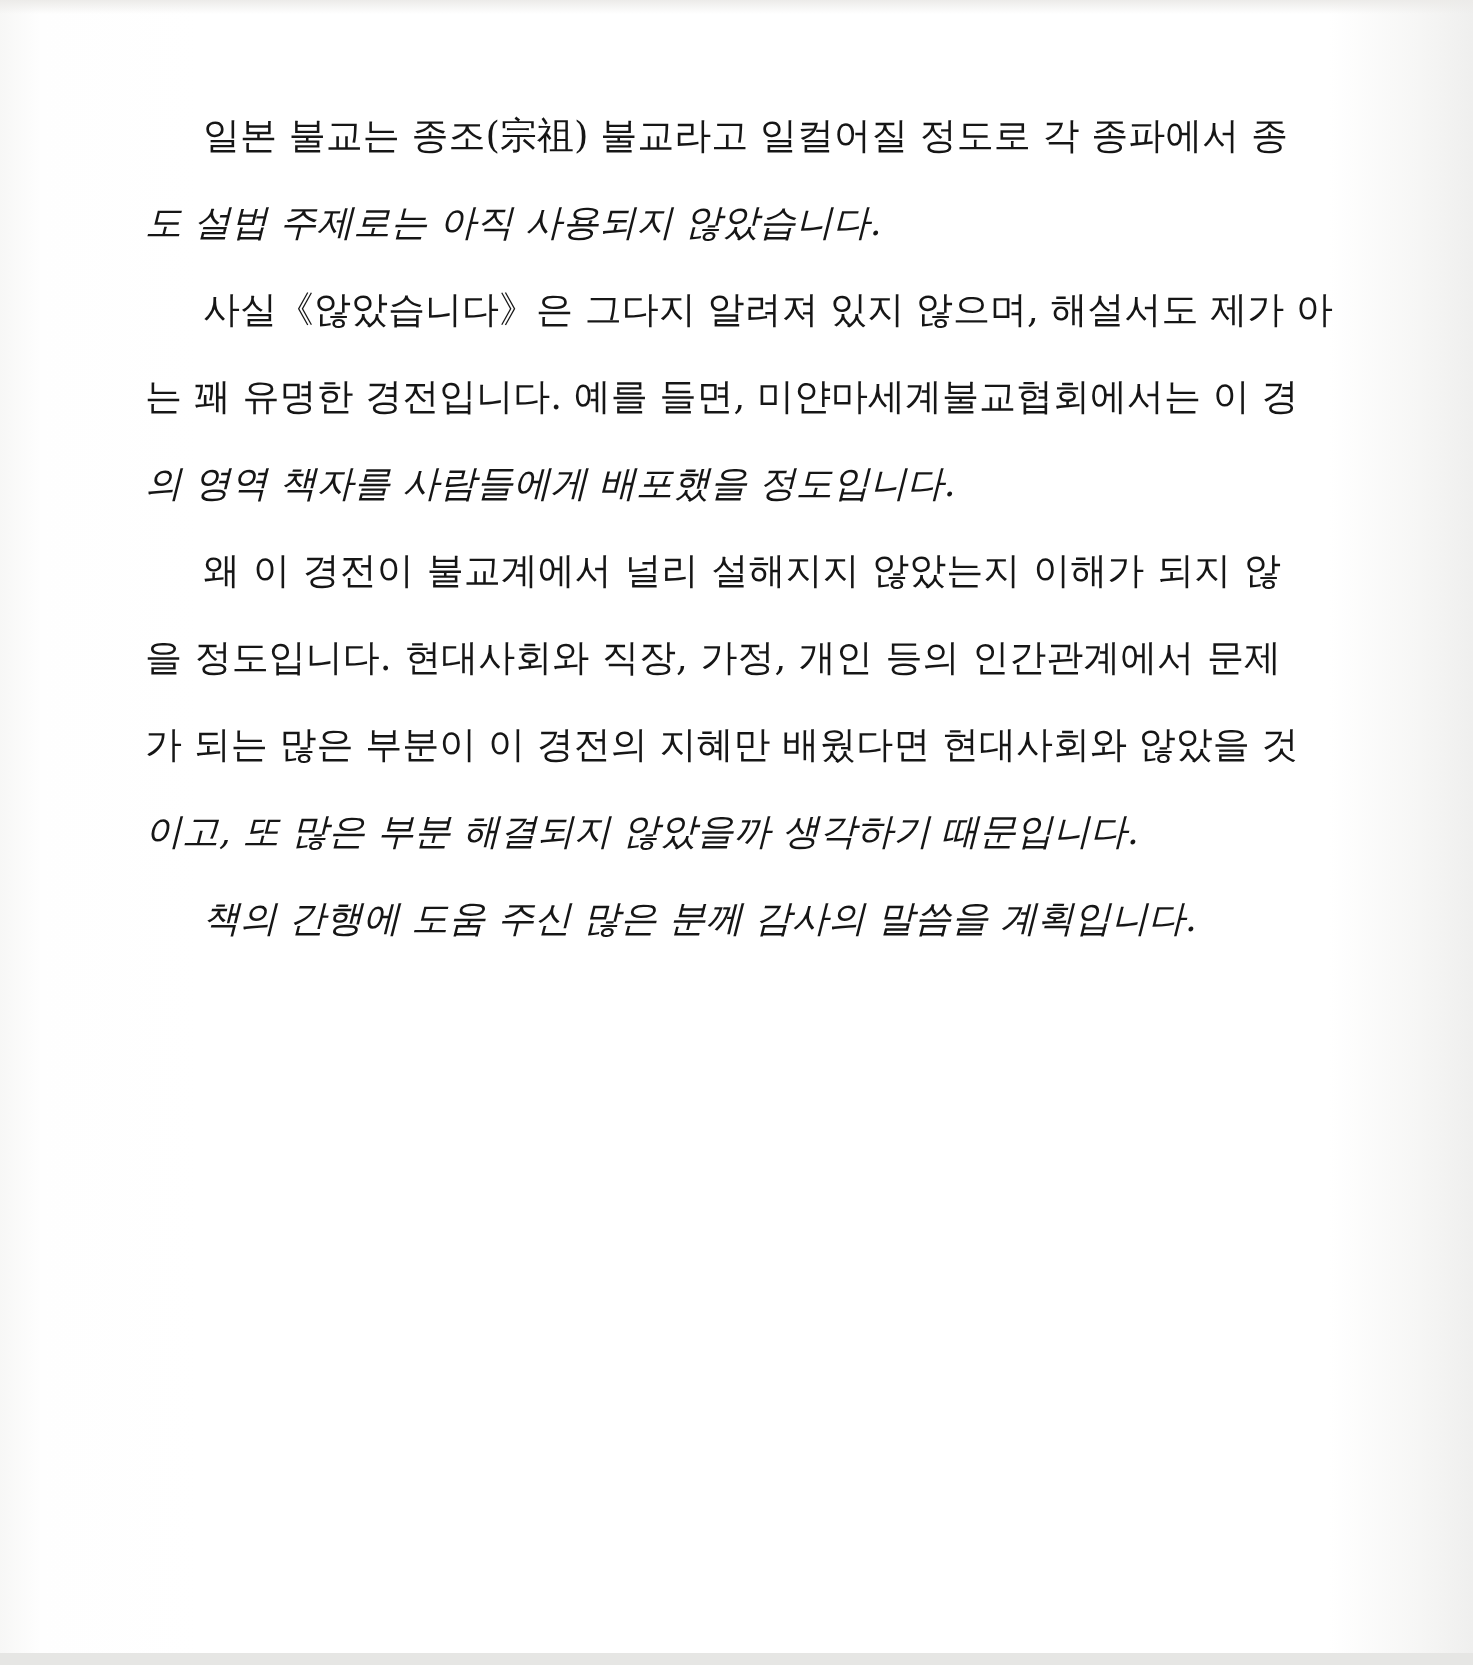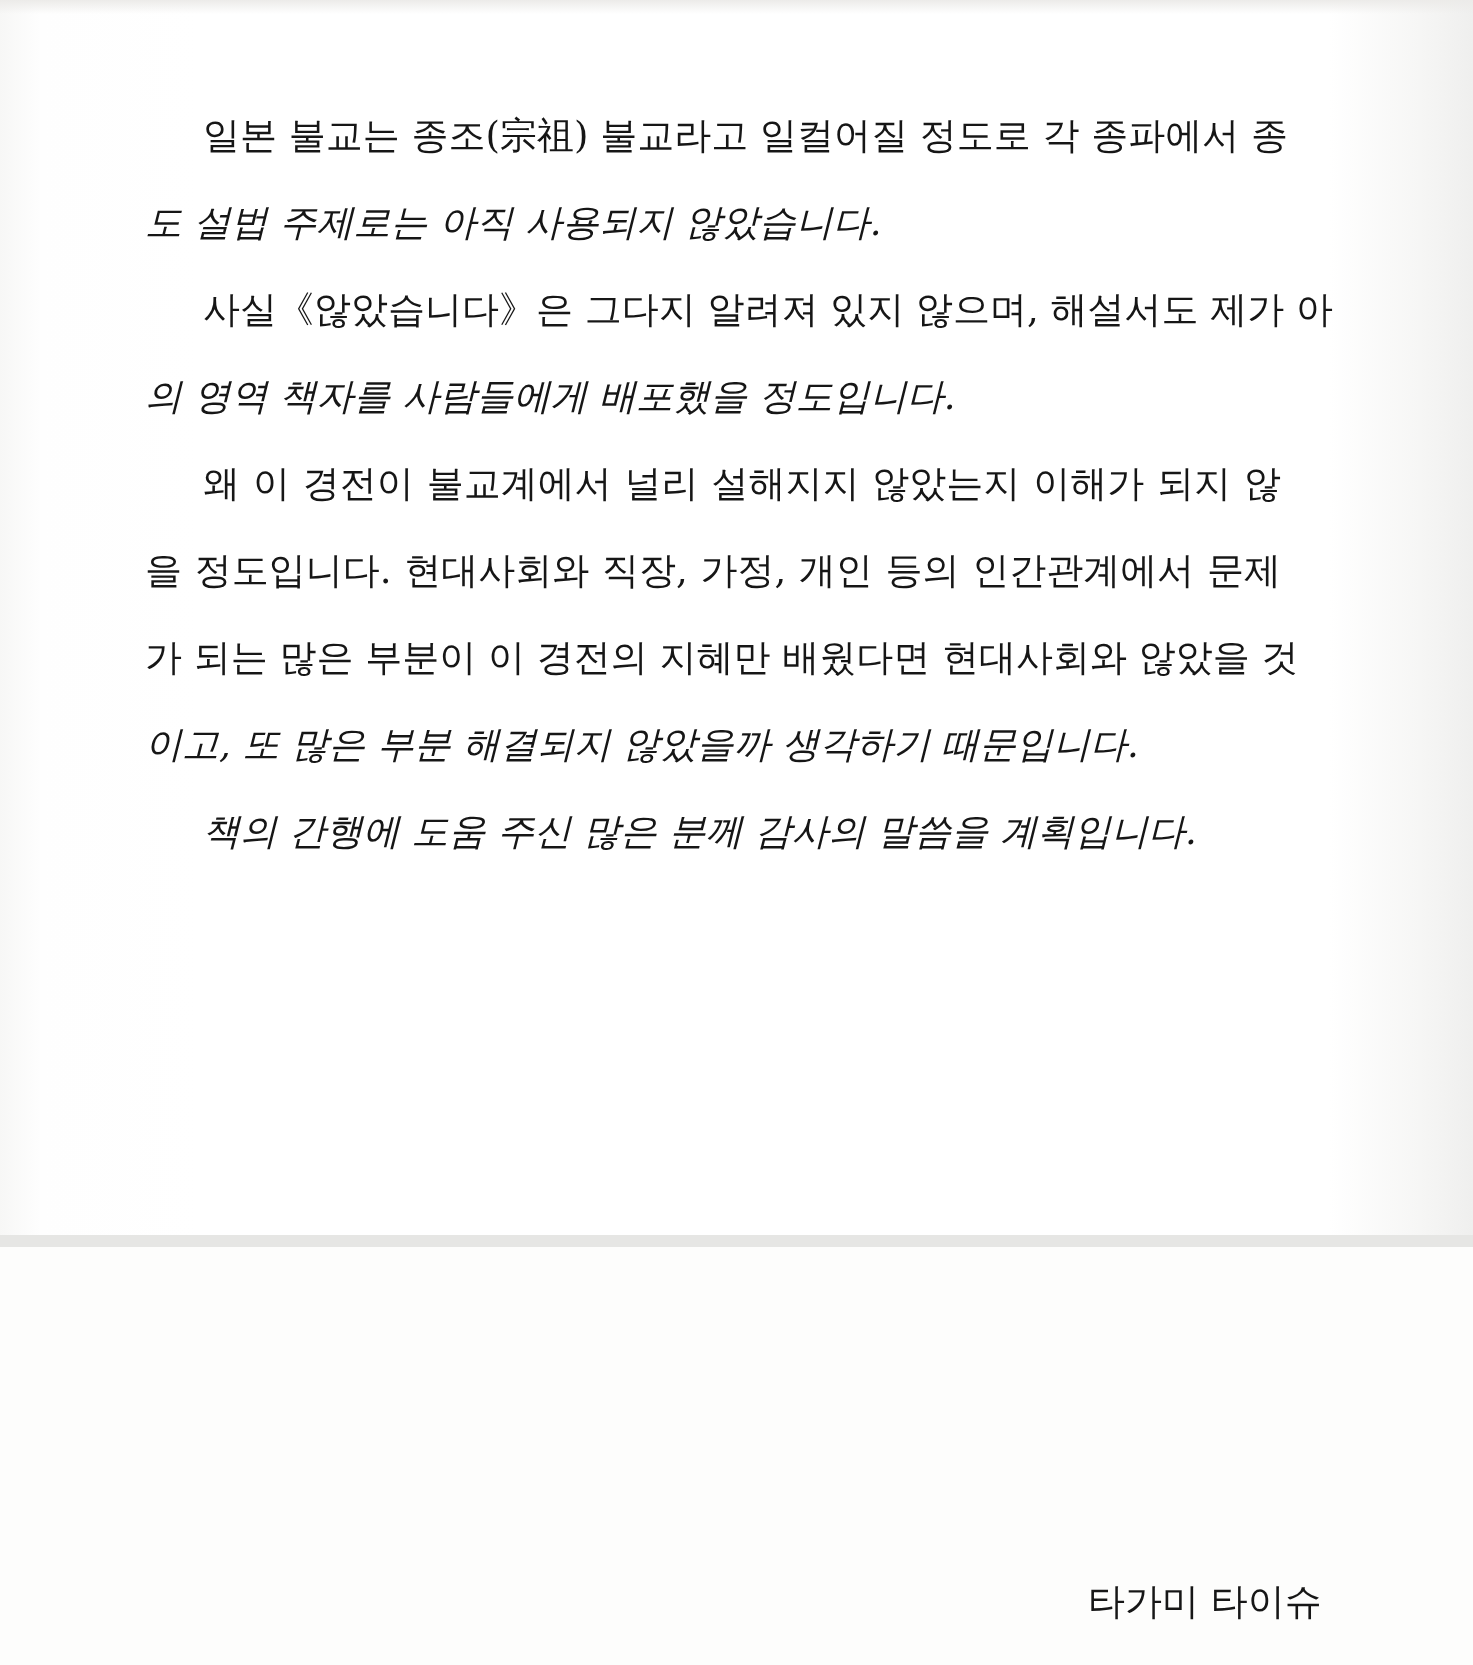--- a/index.html
+++ b/index.html
@@ -11,21 +11,21 @@
       height: 1665px;
       background: #fdfdfc;
       position: relative;
       overflow: hidden;
       font-family: "DejaVu Serif", "Liberation Serif", serif;
       color: #161616;
     }
     .page {
       position: absolute;
       left: 0; top: 0;
-      width: 1473px; height: 1247px;
+      width: 1473px; height: 1665px;
       background: linear-gradient(to right, #f7f7f6 0px, #fefefe 40px, #ffffff 200px, #ffffff 1330px, #f6f6f5 1420px, #efefee 1473px);
     }
     .scan-top {
       position: absolute;
       left: 0; top: 0; width: 1473px; height: 14px;
       background: linear-gradient(to bottom, #ecebe9, rgba(255,255,255,0));
     }
     .scan-bottom {
       position: absolute;
       left: 0; bottom: 0; width: 1473px; height: 12px;
@@ -65,32 +65,32 @@
 
   <div class="body-text">
 
     <div>
       <div class="line indent">일본 불교는 종조(宗祖) 불교라고 일컬어질 정도로 각 종파에서 종</div>
       <div class="line last">도 설법 주제로는 아직 사용되지 않았습니다.</div>
     </div>
 
     <div>
       <div class="line indent">사실《않았습니다》은 그다지 알려져 있지 않으며, 해설서도 제가 아</div>
+      <div class="line">는 꽤 유명한 경전입니다. 예를 들면, 미얀마세계불교협회에서는 이 경</div>
       <div class="line last">의 영역 책자를 사람들에게 배포했을 정도입니다.</div>
     </div>
 
     <div>
       <div class="line indent">왜 이 경전이 불교계에서 널리 설해지지 않았는지 이해가 되지 않</div>
       <div class="line">을 정도입니다. 현대사회와 직장, 가정, 개인 등의 인간관계에서 문제</div>
       <div class="line">가 되는 많은 부분이 이 경전의 지혜만 배웠다면 현대사회와 않았을 것</div>
       <div class="line last">이고, 또 많은 부분 해결되지 않았을까 생각하기 때문입니다.</div>
     </div>
 
 
     <div>
       <div class="line indent last">책의 간행에 도움 주신 많은 분께 감사의 말씀을 계획입니다.</div>
     </div>
   </div>
 
-  <div class="signature">타가미 타이슈</div>
 
   <div class="scan-bottom"></div>
 </div>
 
 </body></html>

